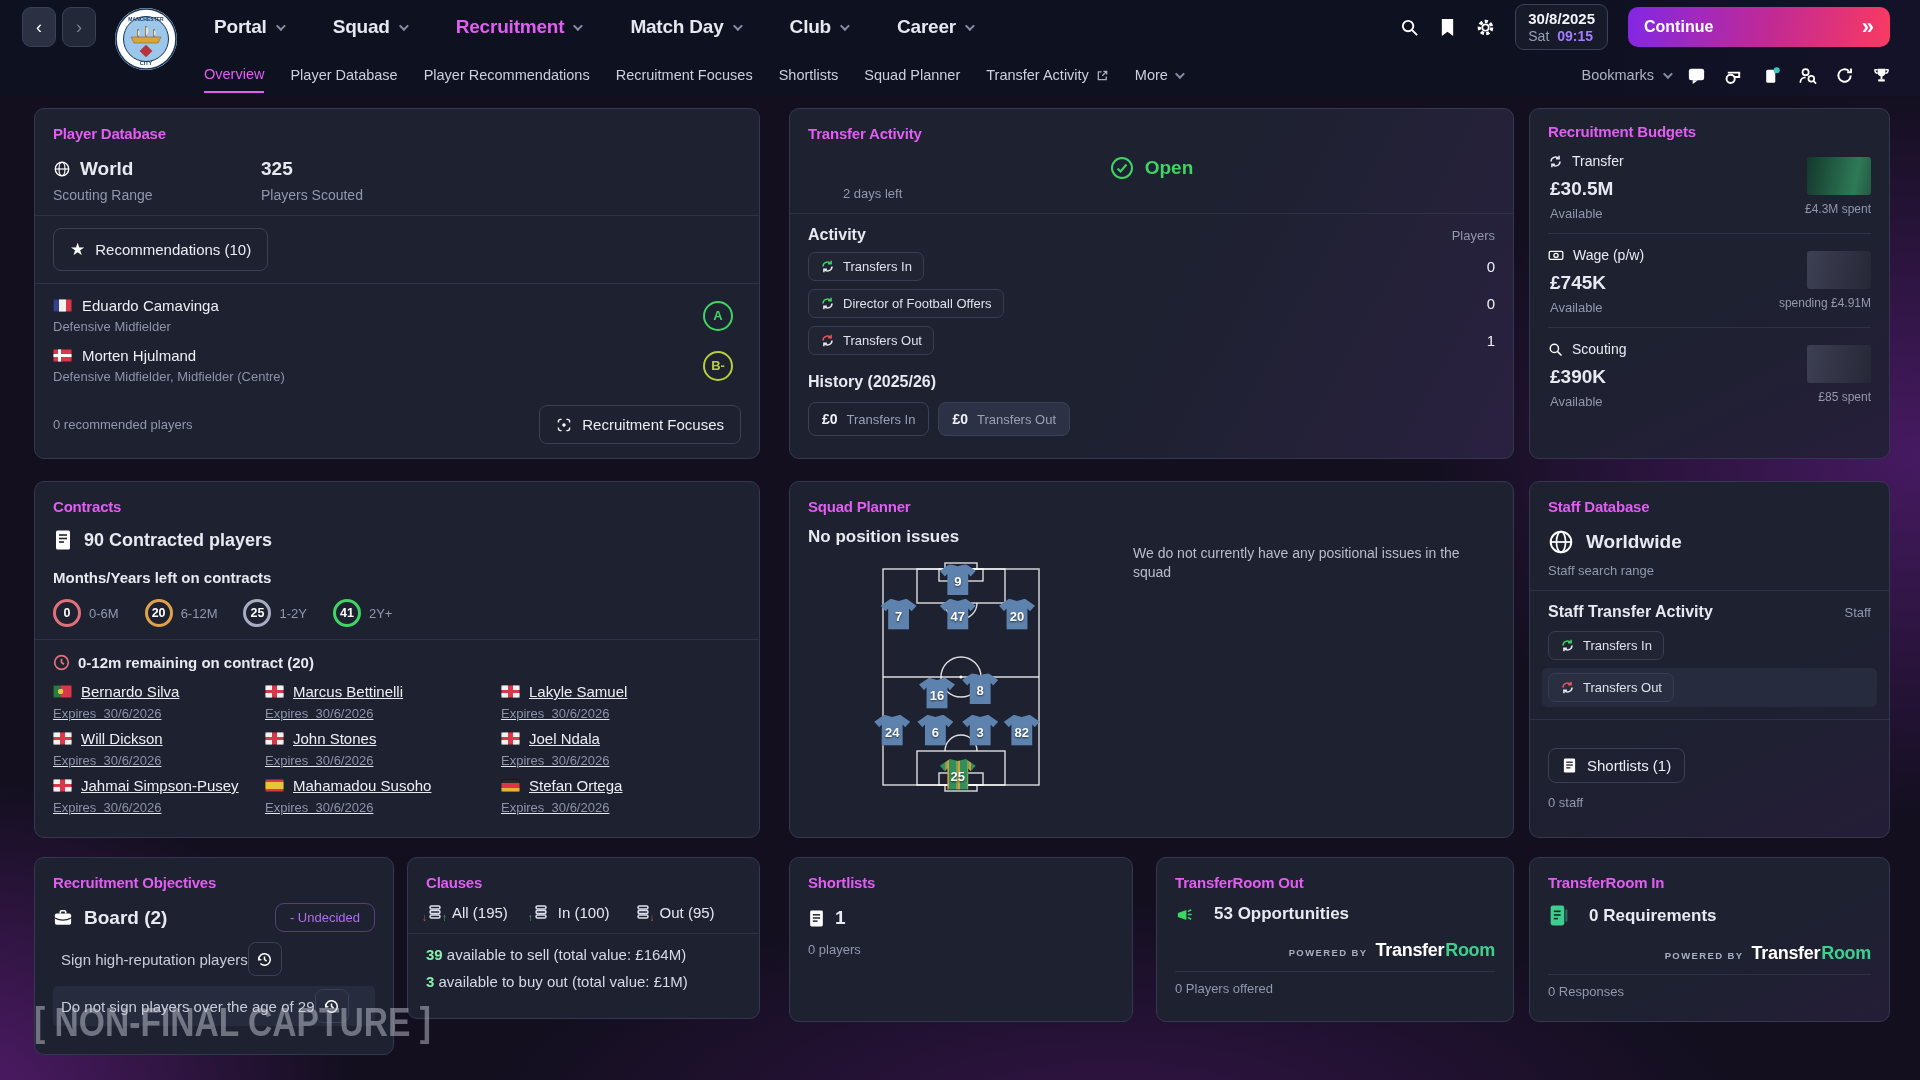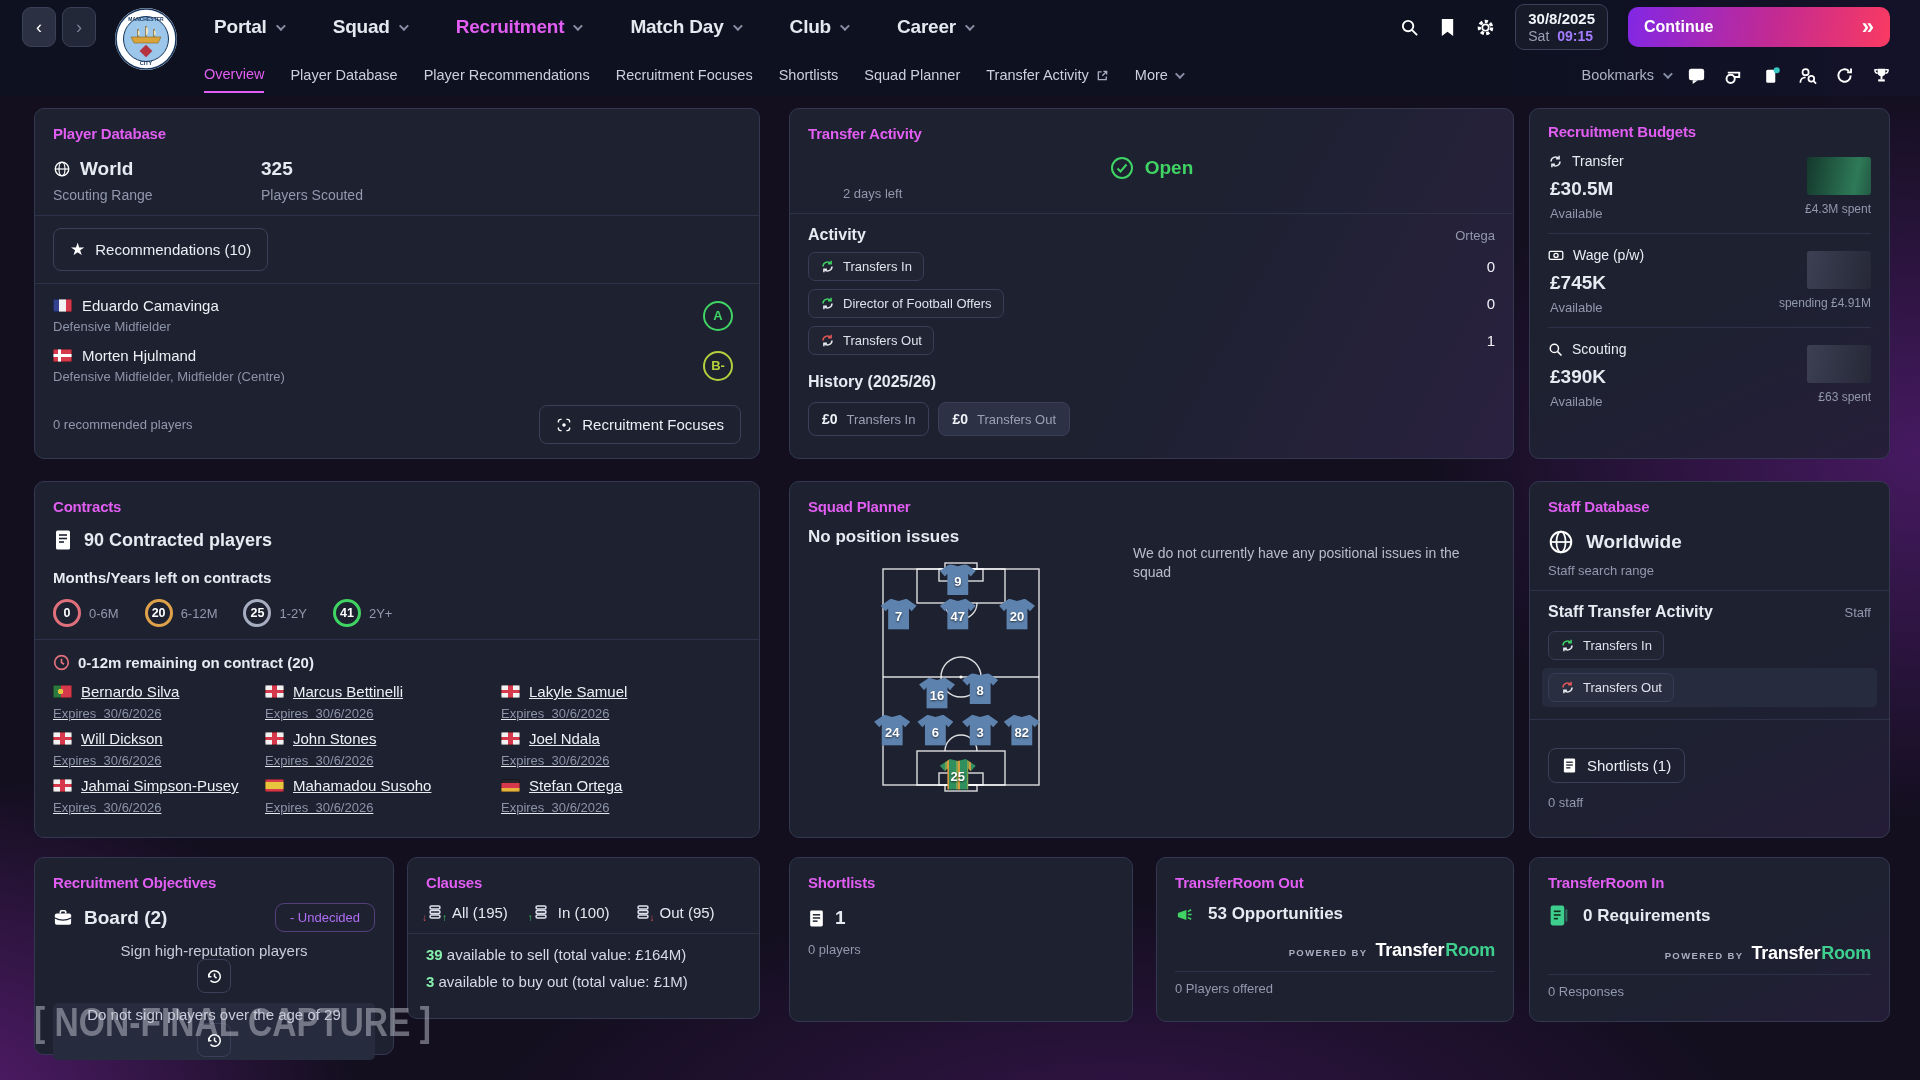--- a/index.html
+++ b/index.html
@@ -167,40 +167,40 @@
   .hl-row{ background:#272b3e; border-radius:5px; margin:8px -6px 0; padding:5px 6px; }
   .sd-short{ margin-top:16px; }
   .sd-foot{ font-size:13px; color:#9298ad; margin-top:12px; }
 
   
   .ro-row{ display:flex; align-items:center; justify-content:space-between; margin-top:12px; }
   .ro-board{ display:flex; align-items:center; gap:11px; font-size:19px; font-weight:700; }
   .ro-badge{ border:1px solid rgba(171,108,240,.4); color:#b06df5; font-size:13px; border-radius:9px;
     padding:6px 14px; background:transparent; cursor:pointer; }
   .obj-row{ display:flex; align-items:center; justify-content:flex-start; margin-top:7px; padding:3px 8px;
-    border-radius:5px;flex-direction:column; }
+    border-radius:5px; }
   .obj-row.lit{ background:#272b3e; }
   .obj-row .t{ font-size:15px; color:#c9cdda; }
   .iconbtn{ width:34px; height:34px; border:1px solid #3a4058; border-radius:8px; background:transparent;
     color:#fff; cursor:pointer; display:flex; align-items:center; justify-content:center; flex:0 0 auto; }
 
   
   .cl-tabs{ display:flex; gap:24px; margin-top:12px; align-items:center; }
   .cl-tab{ display:flex; align-items:center; gap:8px; font-size:15px; color:#e6e8f0; cursor:pointer; }
   .coinwrap{ position:relative; width:18px; height:18px; }
   .coinwrap .arr{ position:absolute; font-size:10px; font-weight:700; line-height:1; }
   .arr.up{ color:var(--green,#3fd463); right:-3px; bottom:-2px; }
   .arr.dn{ color:var(--red,#e25858); left:-4px; bottom:-2px; }
   .cl-line{ font-size:15px; color:#d6dae6; margin-top:10px; }
   .cl-line b{ color:#86efac; font-weight:700; }
 
   
   .sl-big{ display:flex; align-items:center; gap:10px; font-size:19px; font-weight:700; margin-top:16px; }
   .sl-note{ font-size:13px; color:#9298ad; margin-top:13px; }
-  .tr-head{ display:flex; align-items:center; gap:14px; font-size:17px; font-weight:700; margin-top:13px; }
+  .tr-head{ display:flex; align-items:center; gap:20px; font-size:17px; font-weight:700; margin-top:13px; }
   .powered{ display:flex; align-items:baseline; justify-content:flex-end; gap:8px; margin-top:16px; }
   .powered .pby{ font-size:9.5px; letter-spacing:1.4px; color:#aab0c2; font-weight:700; }
   .powered .tw{ font-size:18px; font-weight:700; color:#fff; letter-spacing:-.3px; }
   .powered .tg{ font-size:18px; font-weight:700; color:var(--tr_green,#3ecf8e); letter-spacing:-.3px; margin-left:-7px; }
   .tr-div{ height:1px; background:#2e3249; margin:10px 0 9px; }
   .tr-note{ font-size:13px; color:#9298ad; }
 
   .watermark{ position:absolute; left:34px; top:1000px; font-size:40px; font-weight:900;
     color:rgba(200,202,214,.48); letter-spacing:0px; transform:scaleX(.84); transform-origin:left center;
     white-space:nowrap; z-index:20; }
@@ -427,21 +427,21 @@
       <svg width="24" height="24" viewBox="0 0 24 24">
           <circle cx="12" cy="12" r="10" fill="none" stroke="var(--green,#3fd463)" stroke-width="2"></circle>
           <path d="M7.5 12.5l3 3 6-7" fill="none" stroke="var(--green,#3fd463)" stroke-width="2"></path>
         </svg>
       <span class="open-txt">Open</span>
     </div>
     <div class="open-note">2 days left</div>
     <div class="divider"></div>
     <div class="sec-head">
       <span class="h">Activity</span>
-      <span class="r">Ortega</span>
+      <span class="r">Players</span>
     </div>
     <div class="act-row">
       <span class="pill ic-in">
           <svg class="cyc" viewBox="0 0 20 20">
             <path class="c1" d="M4 10a6 6 0 0 1 10.4-4" fill="none" stroke-width="2"></path>
             <path class="c1" d="M14.8 2.4v4h-4" fill="none" stroke-width="2"></path>
             <path class="c2" d="M16 10a6 6 0 0 1-10.4 4" fill="none" stroke-width="2"></path>
             <path class="c2" d="M5.2 17.6v-4h4" fill="none" stroke-width="2"></path>
           </svg>
           <span>Transfers In</span>
@@ -535,21 +535,21 @@
               <circle cx="8.5" cy="8.5" r="5.5" fill="none" stroke="#fff" stroke-width="2"></circle>
               <line x1="12.8" y1="12.8" x2="18" y2="18" stroke="#fff" stroke-width="2"></line>
             </svg>
             <span>Scouting</span>
           </div>
         <div class="amt">£390K</div>
         <div class="sub">Available</div>
       </div>
       <div class="bchart">
         <div class="mini" data-chart="grey"></div>
-        <div class="bcap">£63 spent</div>
+        <div class="bcap">£85 spent</div>
       </div>
     </div>
   </section>
 
   <section class="card" id="card-ct">
     <div class="ctitle">Contracts</div>
     <div class="ct-head">
       <svg width="20" height="22" viewBox="0 0 20 22">
           <rect x="3" y="1.5" width="14" height="19" rx="1.5" fill="#fff"></rect>
           <line x1="6" y1="6" x2="14" y2="6" stroke="#1d2130" stroke-width="1.6"></line>

